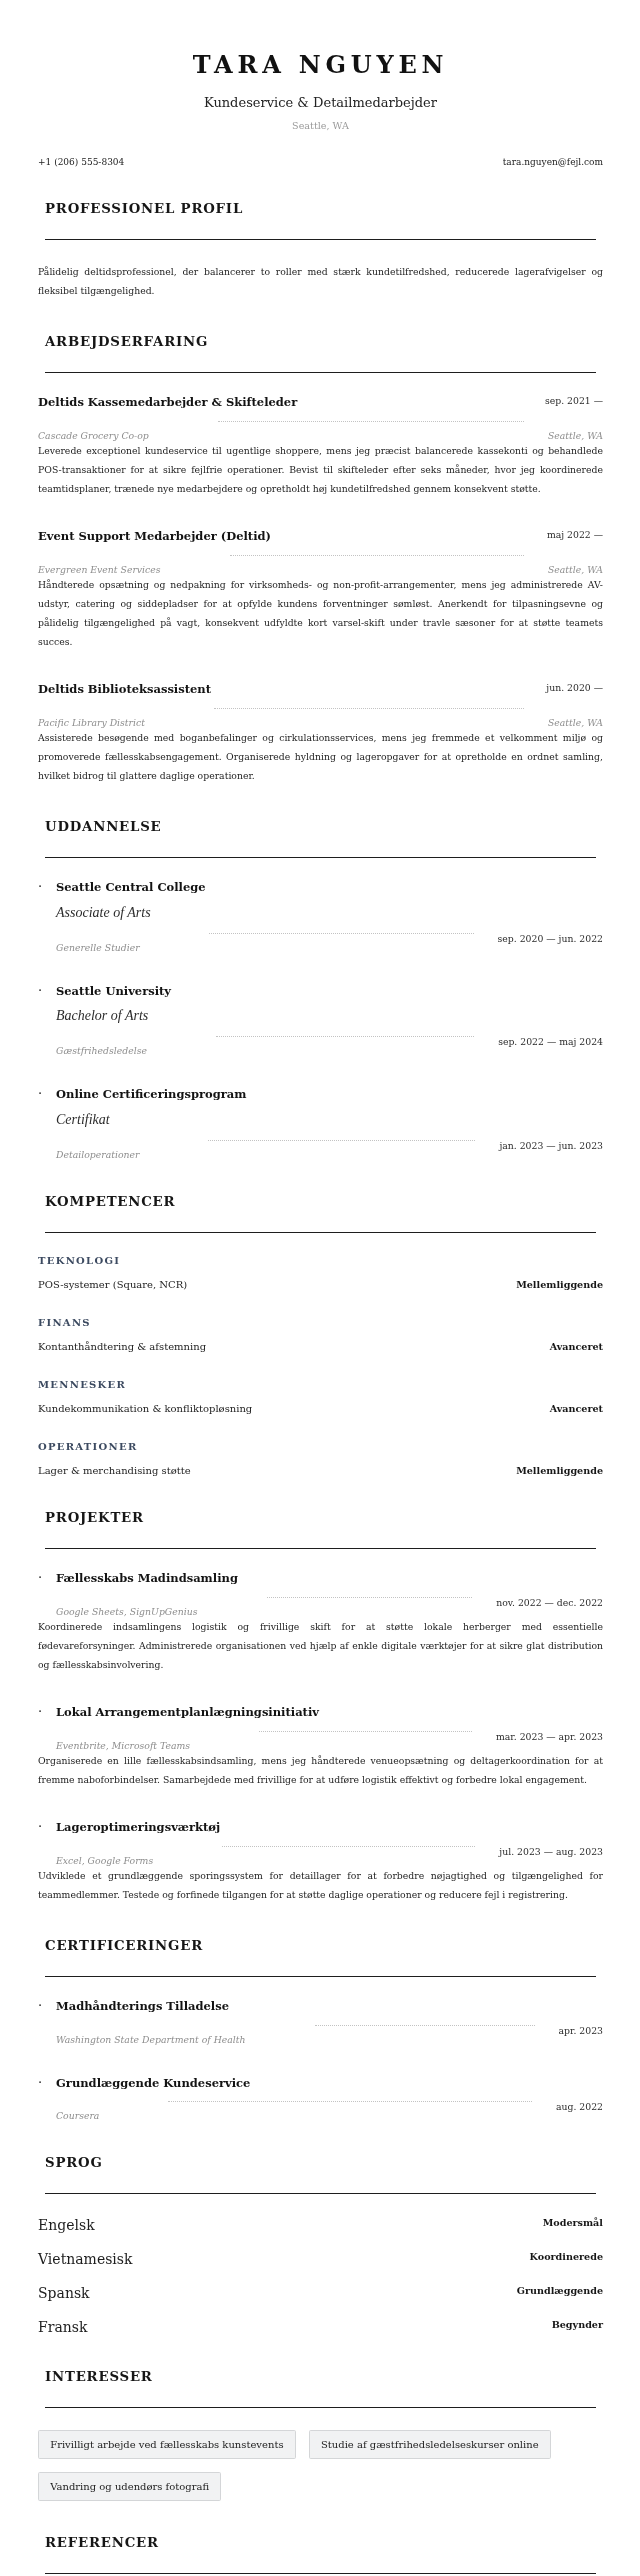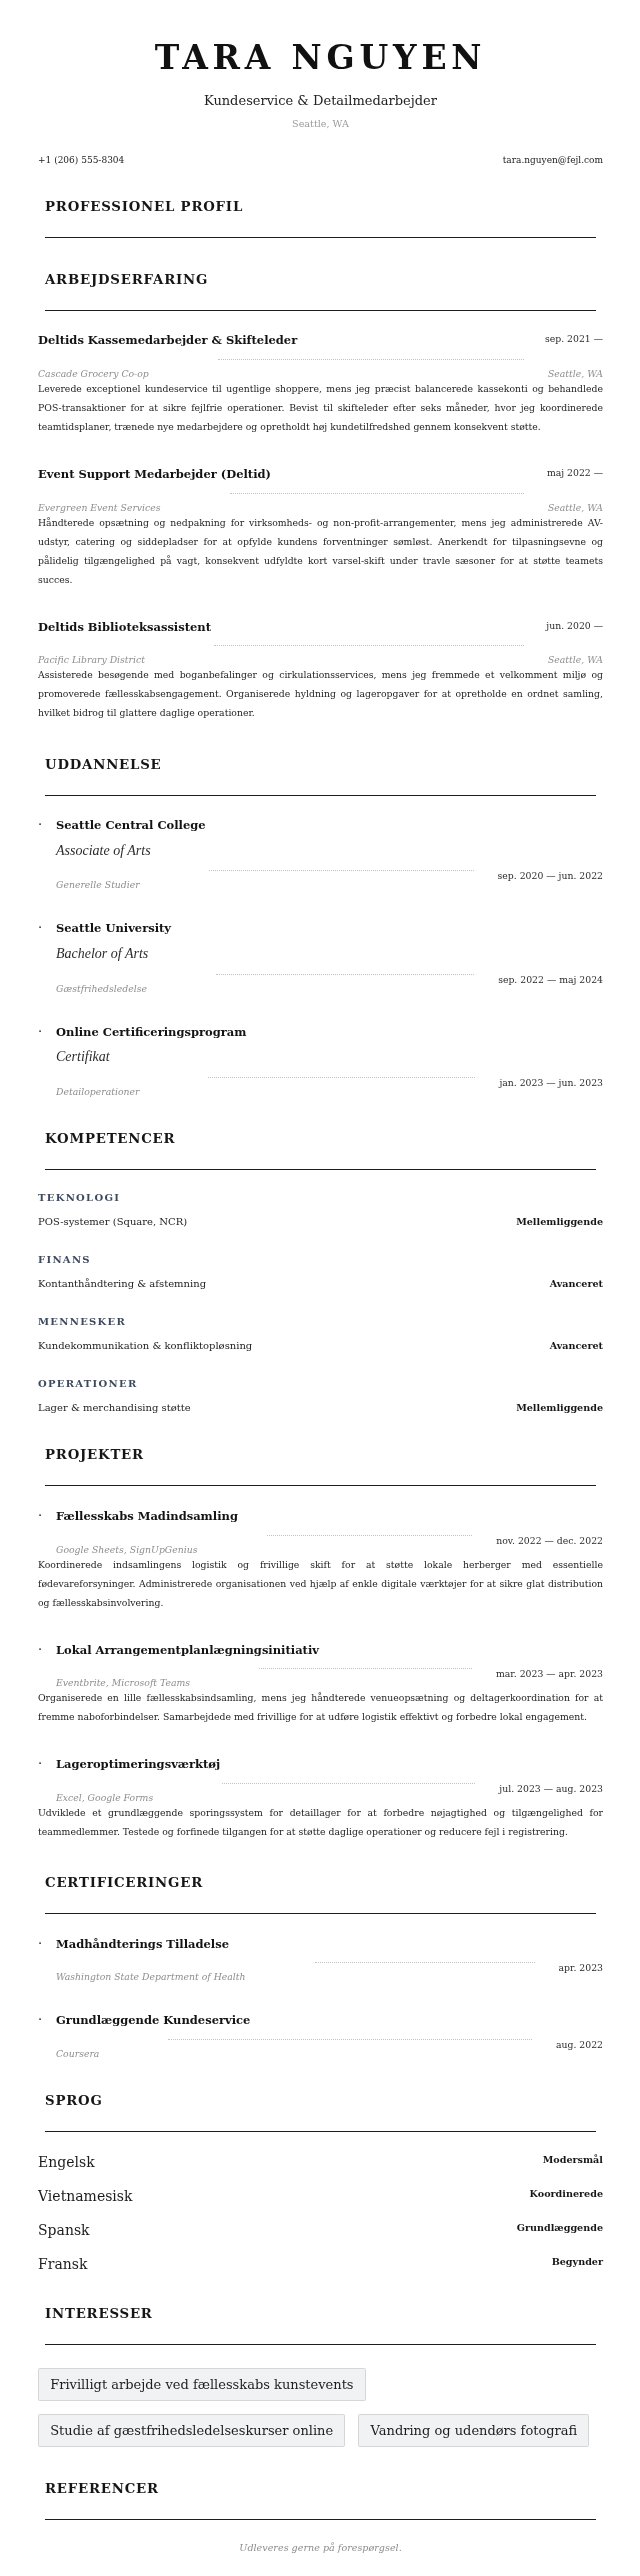--- a/index.html
+++ b/index.html
@@ -7,22 +7,22 @@
     width: 641px;
     font-family: "DejaVu Serif", "Liberation Serif", serif;
     color: #1c1c1c;
     -webkit-font-smoothing: antialiased;
   }
   .page { padding: 27px 38px 48px 38px; }
 
   
   .hdr { text-align: center; }
   .hdr-name {
-    font-size: 33px; font-weight: 700; letter-spacing: 4.8px;
-    margin: 11px 0 0 0; color: #111111;
+    font-size: 24px; font-weight: 700; letter-spacing: 4.8px;
+    margin: 23px 0 0 0; color: #111111;
   }
   .hdr-title { font-size: 13px; margin-top: 16px; color: #222222; }
   .hdr-loc { font-size: 9.6px; margin-top: 9.6px; color: #9b9b9b; }
   .contact-row {
     display: flex; justify-content: space-between; align-items: baseline;
     margin-top: 26px; font-size: 9px; color: #222222;
   }
 
   
   section { margin-top: 34px; }
@@ -75,21 +75,21 @@
 
   
   .lang-row { justify-content: space-between; }
   .lang-row + .lang-row { margin-top: 18px; }
   .lang-name { font-size: 14px; color: #1d1d1d; }
 
   
   .chips { display: flex; flex-wrap: wrap; gap: 13px; }
   .chip {
     background: #f1f2f3; border: 0.5px solid #d4d6d8; border-radius: 1.6px;
-    padding: 8px 11.2px; font-size: 13px; color: #1d1d1d;
+    padding: 8px 11.2px; font-size: 10px; color: #1d1d1d;
   }
 
   
   .ref-note {
     text-align: center; font-style: italic; color: #8d8d8d;
     font-size: 9.6px; margin-top: 4.3px;
   }
 </style>
 </head>
 <body>
@@ -101,20 +101,23 @@
     <div class="hdr-title">Kundeservice &amp; Detailmedarbejder</div>
     <div class="hdr-loc">Seattle, WA</div>
     <div class="contact-row">
       <span>+1 (206) 555-8304</span>
       <span>tara.nguyen@fejl.com</span>
     </div>
   </header>
 
   <section>
     <h2 class="sec-head">PROFESSIONEL PROFIL</h2>
+    <div class="sec-body">
+      <p class="para">Pålidelig deltidsprofessionel, der balancerer to roller med stærk kundetilfredshed, reducerede lagerafvigelser og fleksibel tilgængelighed.</p>
+    </div>
   </section>
 
   <section>
     <h2 class="sec-head">ARBEJDSERFARING</h2>
     <div class="sec-body">
 
       <div class="entry">
         <div class="row title-row">
           <span class="entry-title">Deltids Kassemedarbejder &amp; Skifteleder</span>
           <span class="date-text">sep. 2021 —</span>

